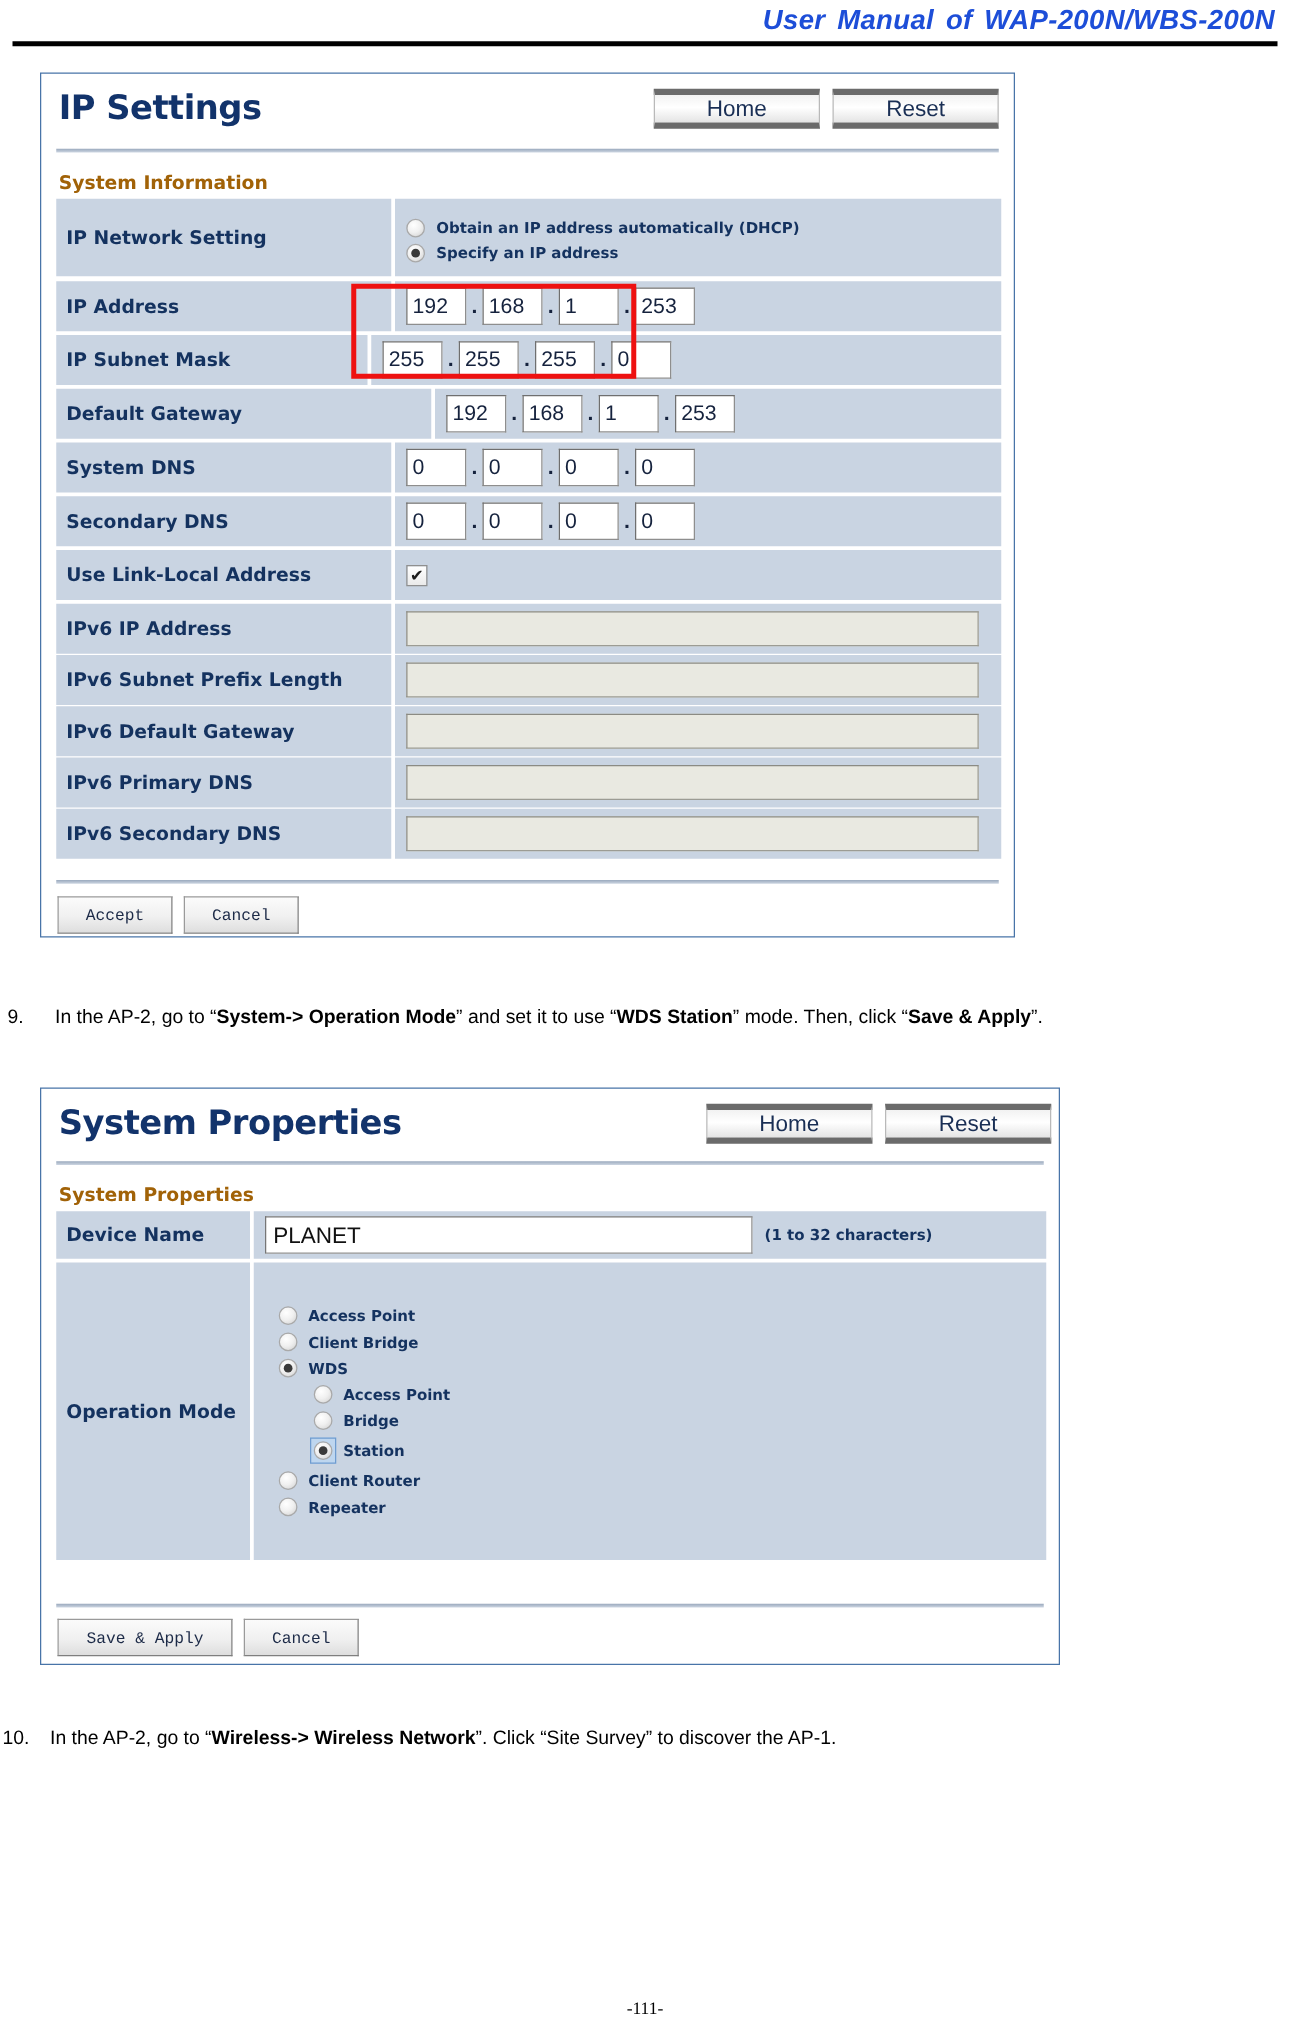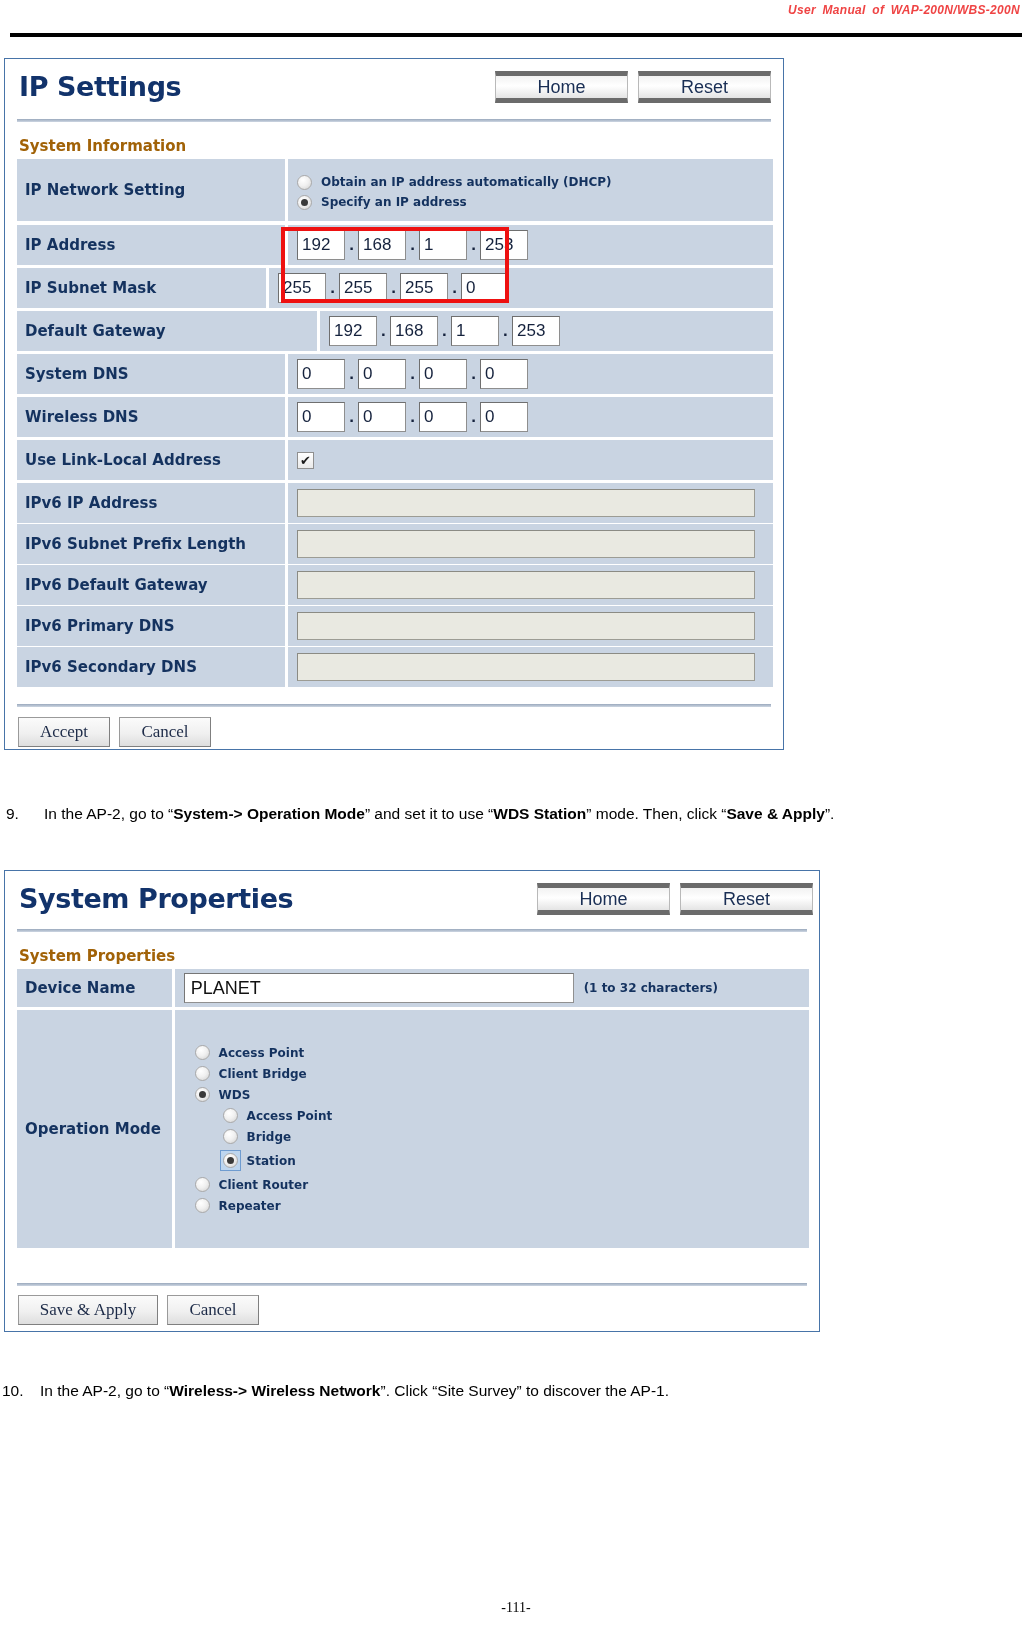--- a/index.html
+++ b/index.html
@@ -23,41 +23,42 @@
     width: 1032px;
     height: 44px;
   }
   .page-header .hdr-title {
     position: absolute;
     right: 12px;
     top: 3px;
     font-family: "Liberation Sans", sans-serif;
     font-weight: bold;
     font-style: italic;
-    font-size: 12px;
-    color: #ef4444;
+    font-size: 22px;
+    color: #1d4ed8;
     letter-spacing: 0.3px;
     white-space: nowrap;
     word-spacing: 3px;
   }
   .page-header .hdr-rule {
     position: absolute;
     left: 10px;
     right: 10px;
     top: 33px;
     height: 4px;
     background: #000000;
   }
 
   
   .panel {
     position: absolute;
     background: #ffffff;
     border: 1px solid #4874a8;
     box-sizing: border-box;
+    margin-left: 28px;
   }
   .panel-title-row {
     position: relative;
     height: 58px;
   }
   .panel-title {
     position: absolute;
     left: 14px;
     top: 12px;
     font-size: 27px;
@@ -234,23 +235,23 @@
     height: 30px;
     background: linear-gradient(to bottom, #fbfbfb 0%, #f0f0f0 55%, #dedede 100%);
     border: 1px solid #9a9a9a;
     border-right-color: #7f7f7f;
     border-bottom-color: #7f7f7f;
     box-sizing: border-box;
     display: flex;
     align-items: center;
     justify-content: center;
     padding: 0 12px;
-    font-size: 17px;
+    font-size: 13px;
     color: #1c2a47;
-    font-family: Liberation Serif, serif;
+    font-family: Liberation Mono, monospace;
     cursor: pointer;
     white-space: nowrap;
   }
 
   
   .red-highlight {
     position: absolute;
     border: 4px solid #ee1111;
     box-sizing: border-box;
     pointer-events: none;
@@ -400,21 +401,21 @@
         <span class="octet">0</span>
         <span class="dot">.</span>
         <span class="octet">0</span>
         <span class="dot">.</span>
         <span class="octet">0</span>
       </div>
     </div>
   </div>
 
   <div class="srow" style="top:338px; height:40px; width:756px;">
-    <div class="scell-label" style="width:268px;">Wireless DNS</div>
+    <div class="scell-label" style="width:268px;">Secondary DNS</div>
     <div class="scell-value" style="width:485px; margin-left:3px;">
       <div class="octet-group">
         <span class="octet">0</span>
         <span class="dot">.</span>
         <span class="octet">0</span>
         <span class="dot">.</span>
         <span class="octet">0</span>
         <span class="dot">.</span>
         <span class="octet">0</span>
       </div>

